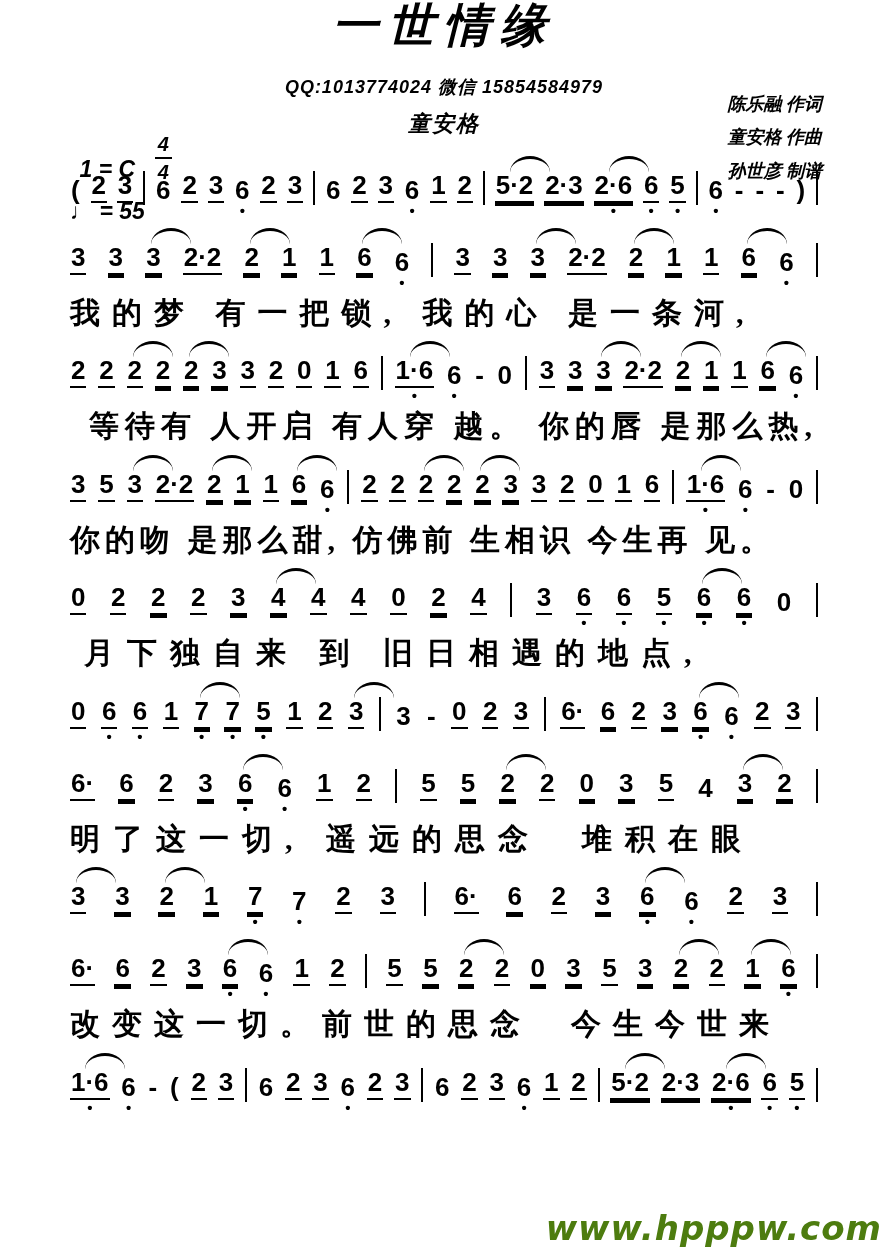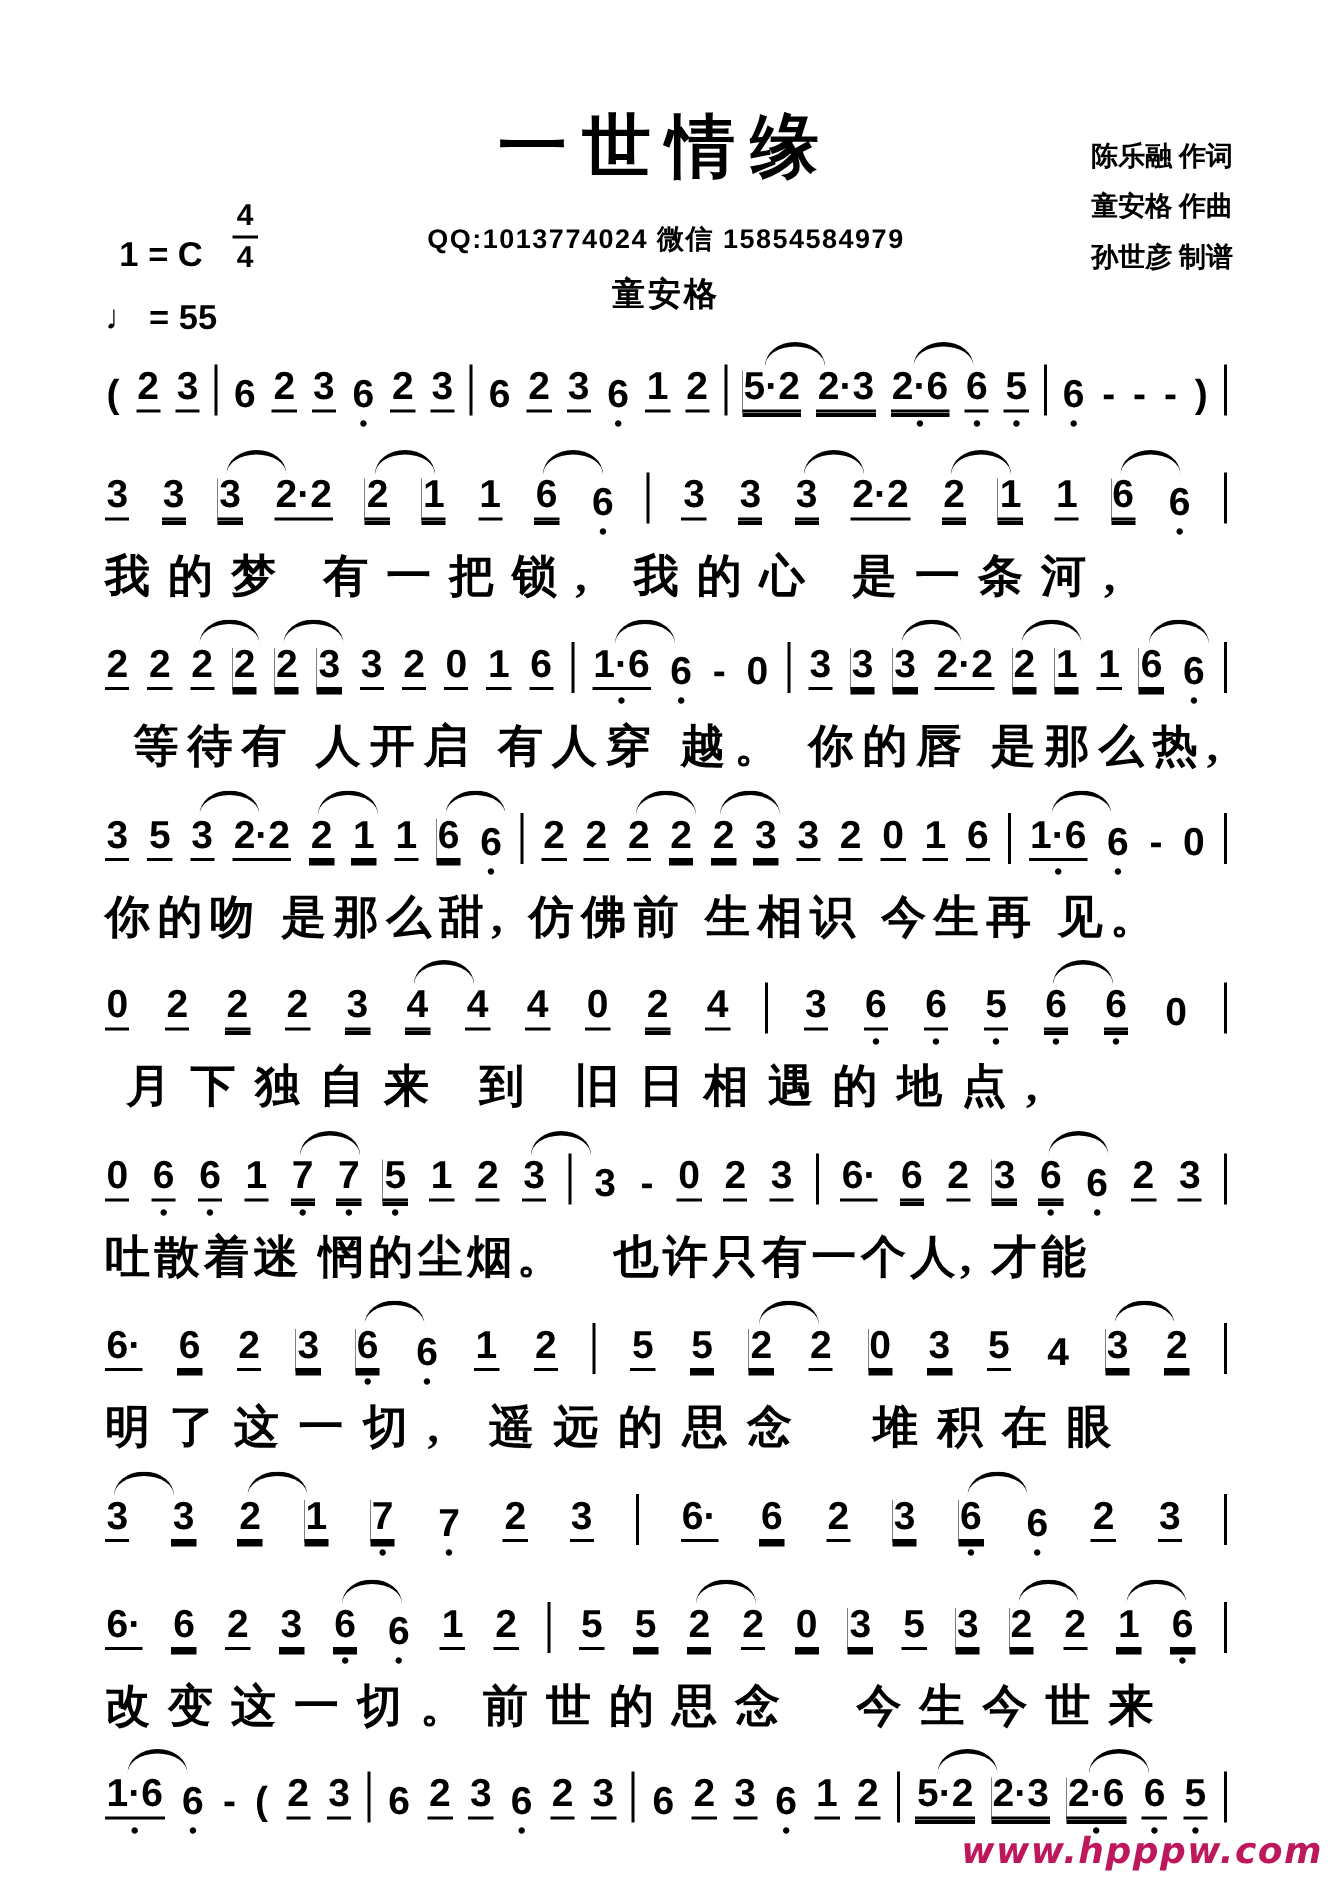--- a/index.html
+++ b/index.html
@@ -2,21 +2,21 @@
 <html><head>
 <meta charset="utf-8">
 <style>
   html,body{margin:0;padding:0;}
   body{
     width:888px;height:1256px;position:relative;overflow:hidden;
     background:#ffffff;color:#000;
     font-family:"Liberation Sans", sans-serif;
   }
   
-  .header{position:relative;text-align:center;padding-top:72px;}
+  .header{position:relative;text-align:center;font-style:italic;}
   .title{margin:0;font-size:46px;font-weight:bold;letter-spacing:10px;line-height:1.1;}
   .contact{margin-top:24px;font-size:18px;font-weight:bold;letter-spacing:1px;}
   .artist{margin-top:10px;font-size:22px;font-weight:bold;letter-spacing:2px;}
   .credits{position:absolute;top:88px;right:66px;text-align:center;
     font-size:18px;font-weight:600;line-height:1.85;
     font-family:"Liberation Serif", serif;}
   .keyblock{position:absolute;top:140px;left:70px;display:flex;align-items:flex-start;
     font-weight:bold;font-size:23px;line-height:1.15;}
   .kb-left .kb-row{white-space:pre;margin-top:16px;}
   .frac{display:inline-flex;flex-direction:column;margin-left:10px;margin-top:-6px;
@@ -44,22 +44,22 @@
   .mline:nth-child(2) .lyrics{letter-spacing:12px;}
   .mline:nth-child(3) .lyrics{letter-spacing:6px;text-align:right;}
   .mline:nth-child(4) .lyrics{letter-spacing:5px;}
   .mline:nth-child(5) .lyrics{letter-spacing:13px;padding-left:14px;}
   .mline:nth-child(6) .lyrics{letter-spacing:3px;}
   .mline:nth-child(7) .lyrics{letter-spacing:13px;}
   .mline:nth-child(8) .lyrics{letter-spacing:9px;}
   .mline:nth-child(9) .lyrics{letter-spacing:12px;}
   .mline:nth-child(10) .lyrics{letter-spacing:10px;padding-left:6px;}
   
-  .watermark{position:absolute;right:6px;bottom:8px;font-size:24px;font-weight:bold;
-    font-style:italic;color:#be185d;letter-spacing:1px;
+  .watermark{position:absolute;right:6px;bottom:8px;font-size:34px;font-weight:bold;
+    font-style:italic;color:#4d7c0f;letter-spacing:1px;
     font-family:"DejaVu Sans", sans-serif;}
 </style>
 </head>
 <body>
 
 <div class="header">
   <h1 class="title">一世情缘</h1>
   <div class="contact">QQ:1013774024   微信 15854584979</div>
   <div class="artist">童安格</div>
 
@@ -252,21 +252,20 @@
         <span class="tok u1"><span class="tx">6·</span></span>
         <span class="tok u2"><span class="tx">6</span></span>
         <span class="tok u1"><span class="tx">2</span></span>
         <span class="tok u2"><span class="tx">3</span></span>
         <span class="tok u2"><span class="tx">6</span><span class="arc"></span><span class="db">•</span></span>
         <span class="tok"><span class="tx">6</span><span class="db">•</span></span>
         <span class="tok u1"><span class="tx">2</span></span>
         <span class="tok u1"><span class="tx">3</span></span>
         <span class="barline"></span>
       </div>
-      <div class="lyrics">吐散着迷 惘的尘烟。   也许只有一个人, 才能</div>
     </div>
     <div class="mline">
       <div class="notes-row">
         <span class="tok u1"><span class="tx">6·</span></span>
         <span class="tok u2"><span class="tx">6</span></span>
         <span class="tok u1"><span class="tx">2</span></span>
         <span class="tok u2"><span class="tx">3</span></span>
         <span class="tok u2"><span class="tx">6</span><span class="arc"></span><span class="db">•</span></span>
         <span class="tok"><span class="tx">6</span><span class="db">•</span></span>
         <span class="tok u1"><span class="tx">1</span></span>

